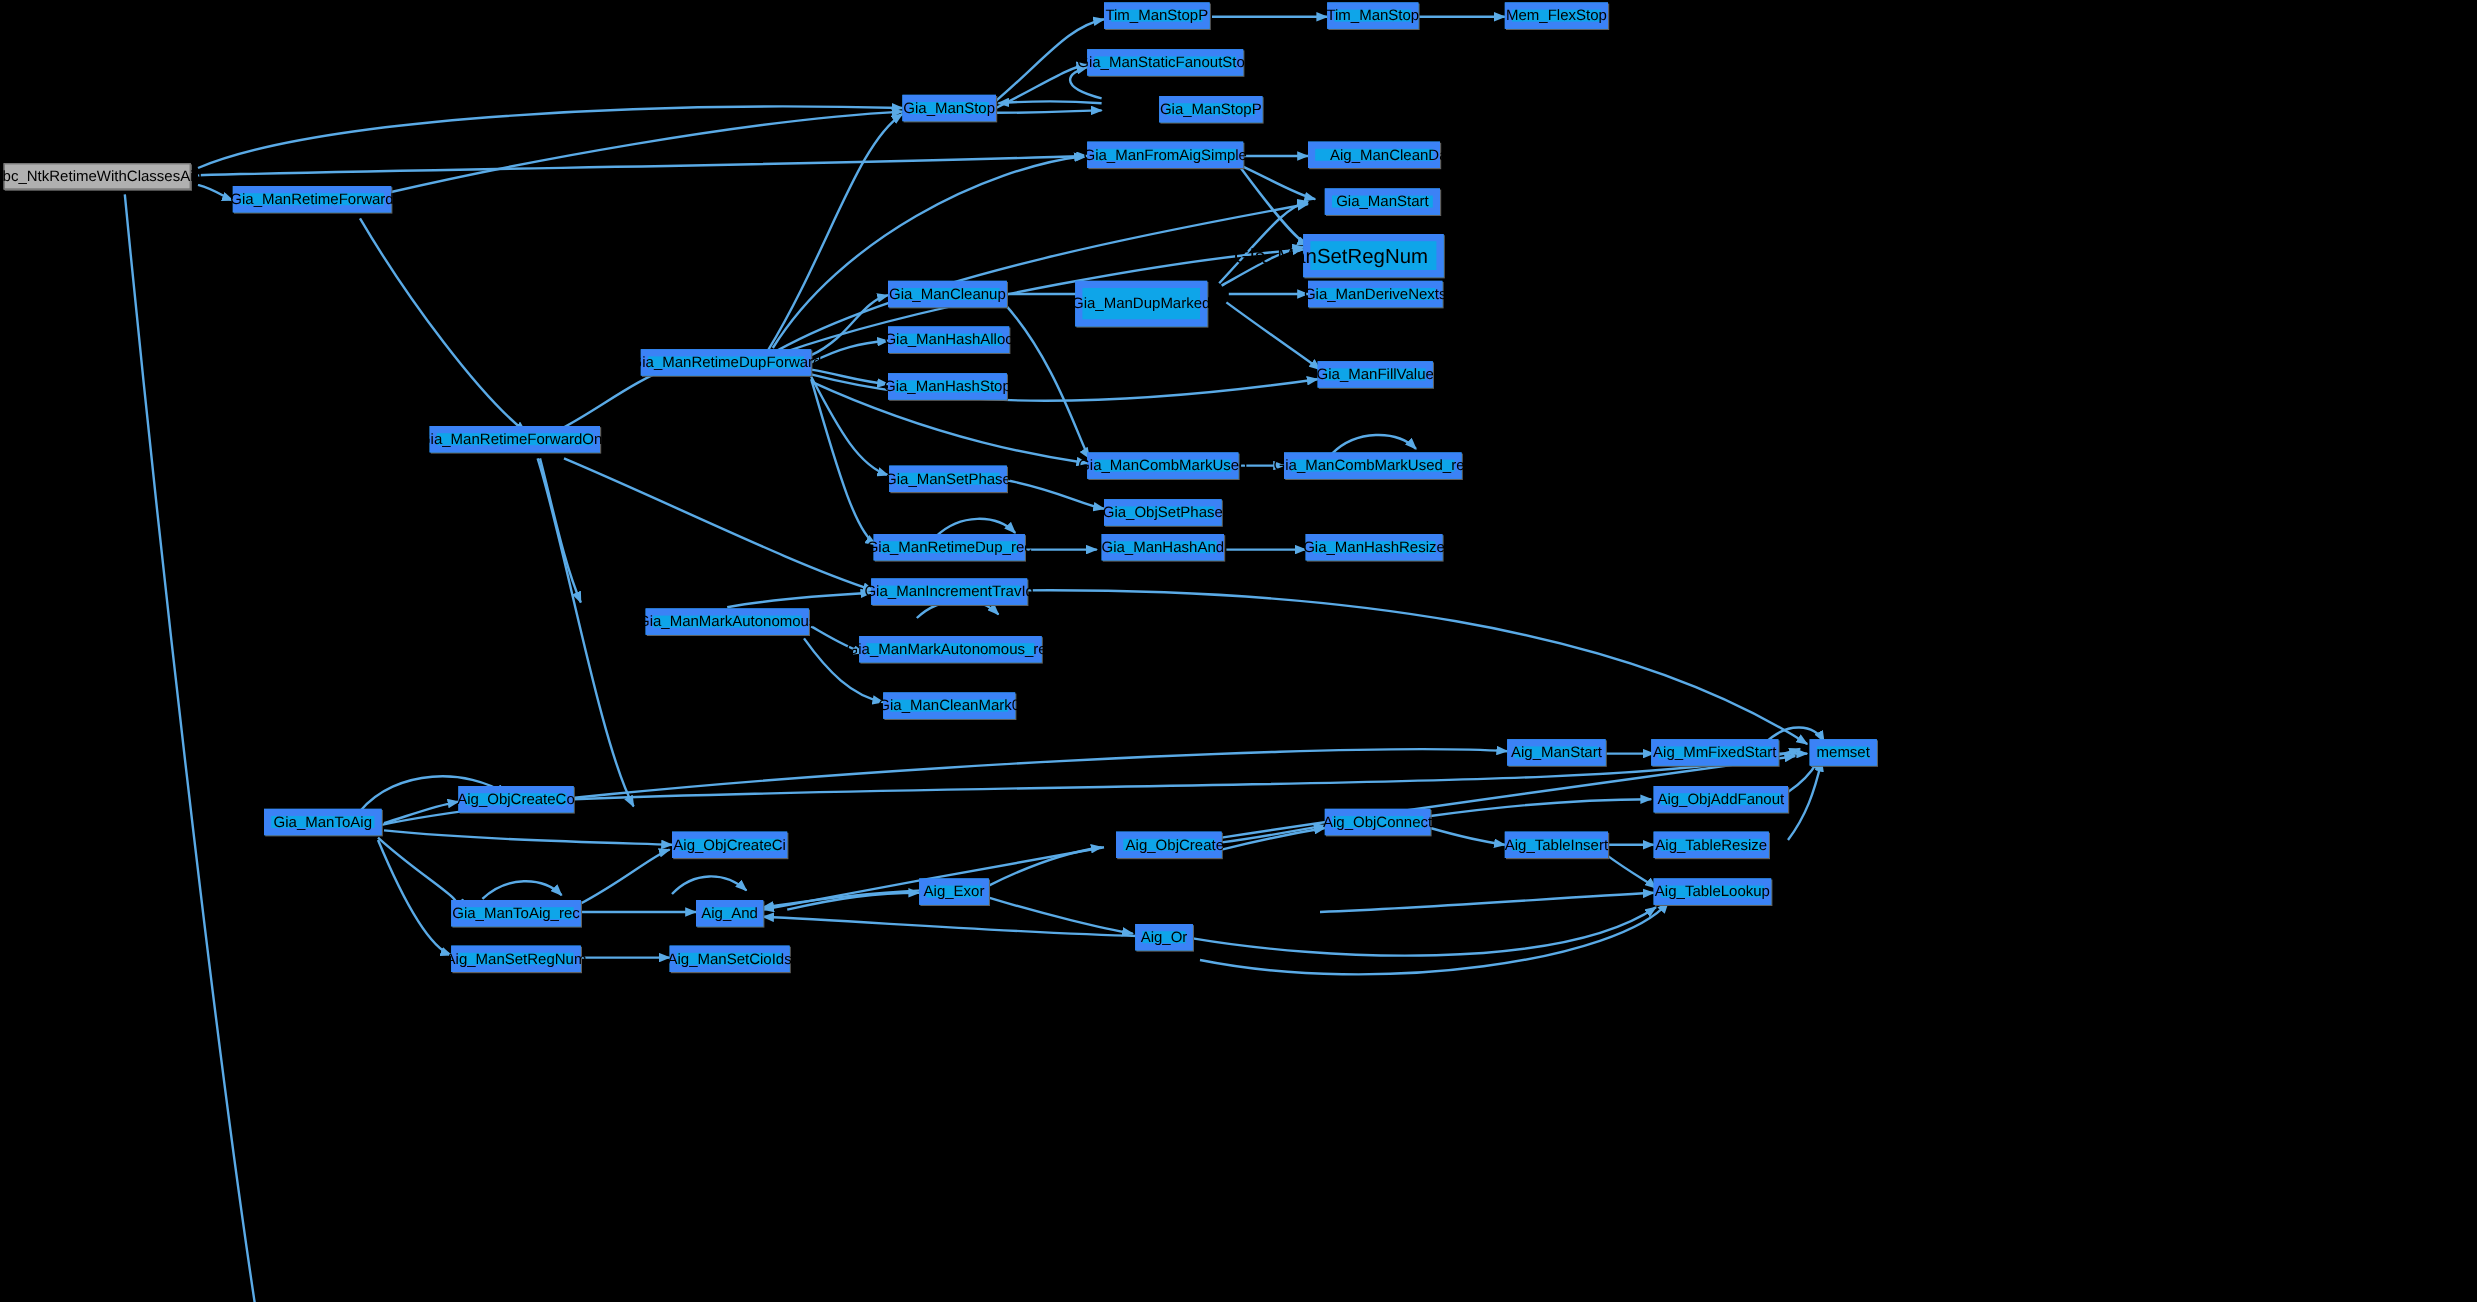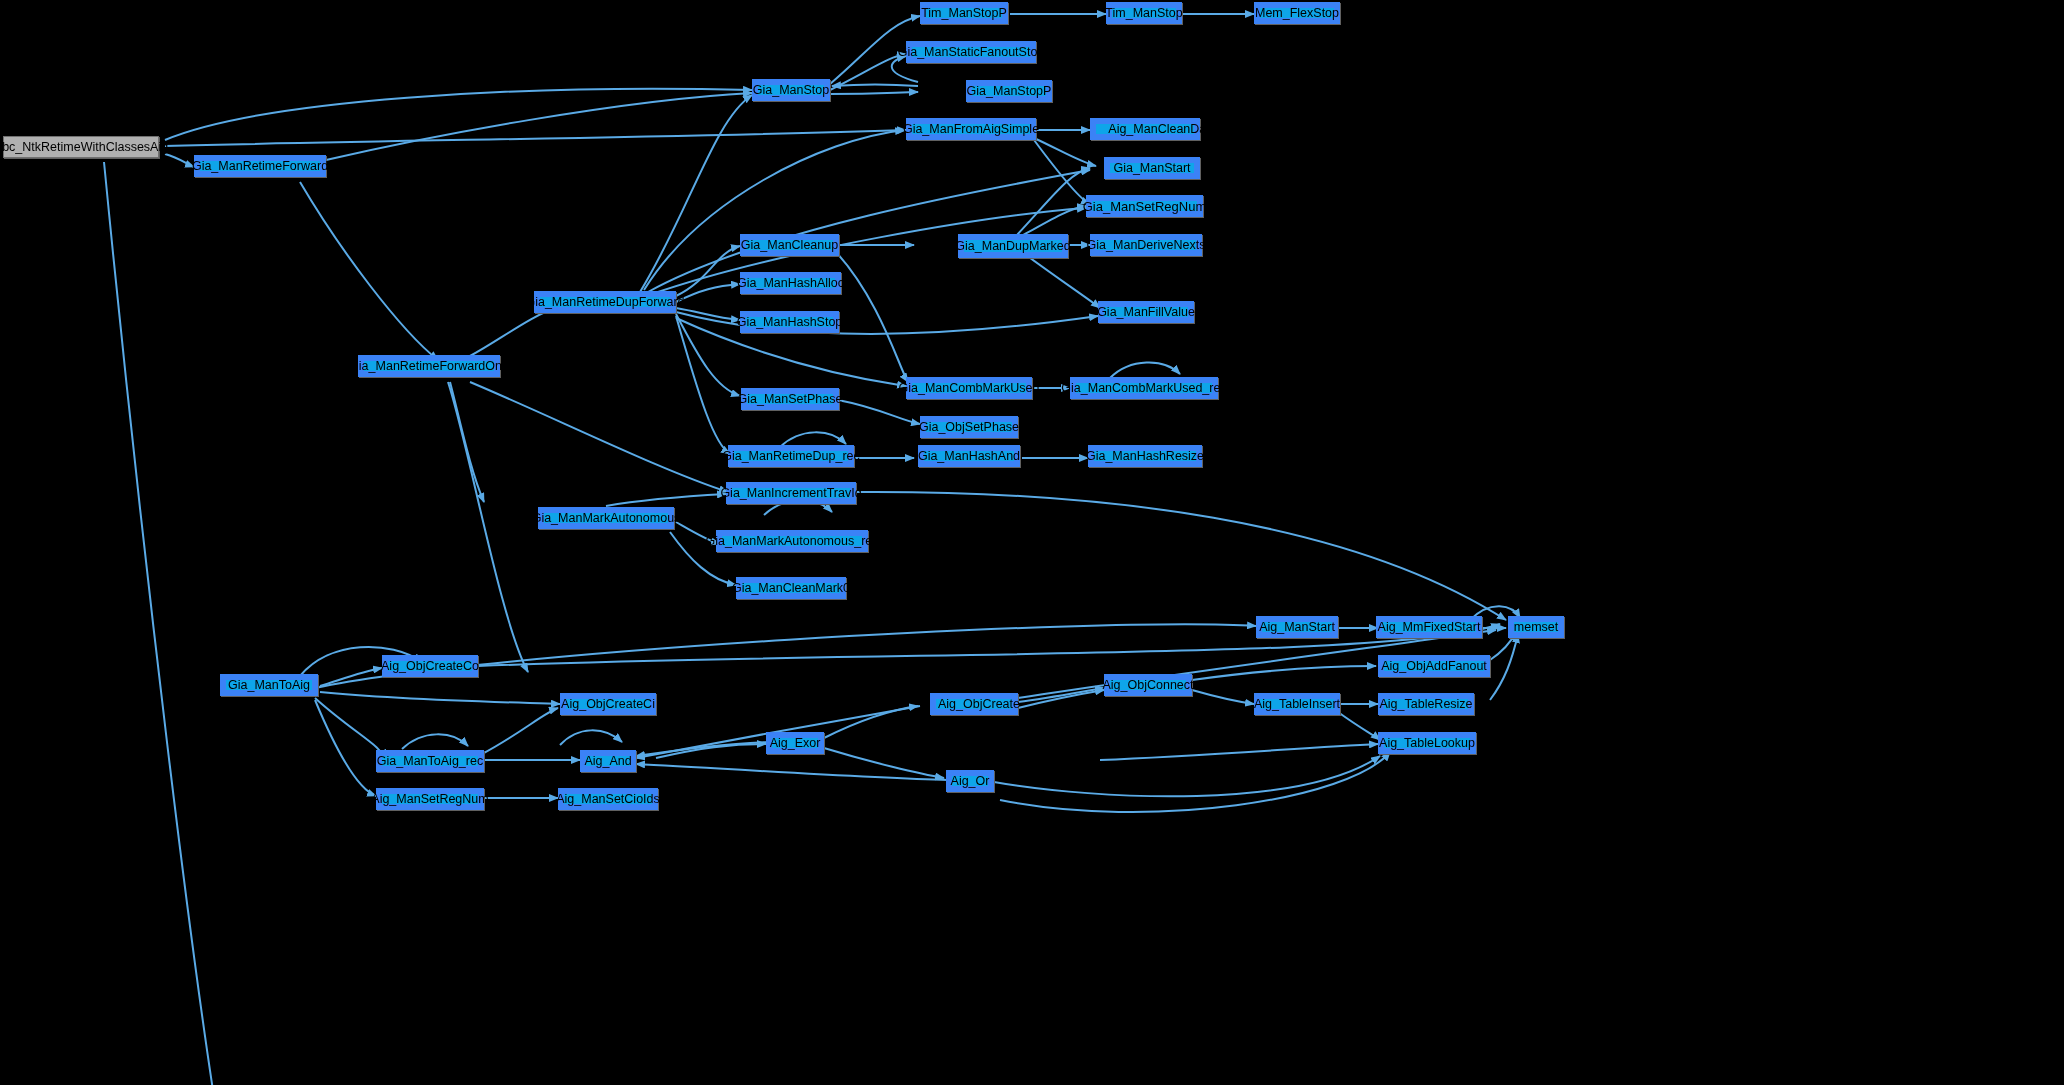--- a/index.html
+++ b/index.html
@@ -195,27 +195,27 @@
     </div>
   <div class="node" style="left:906px; top:118px; width:130px; height:22px; font-size:12.5px;">
       <span>Gia_ManFromAigSimple</span>
     </div>
   <div class="node" style="left:1090px;top:118px; width:110px; height:22px; font-size:12.5px;padding-left:42px;">
       <span>Aig_ManCleanData</span>
     </div>
   <div class="node" style="left:1104px;top:157px; width:96px;  height:22px; font-size:12.5px;">
       <span>Gia_ManStart</span>
     </div>
-  <div class="node" style="left:1086px;top:195px; width:117px; height:22px; font-size:13px;">
+  <div class="node" style="left:1086px;top:195px; width:117px; height:36px; font-size:17px;justify-content:flex-end;">
       <span>Gia_ManSetRegNum</span>
     </div>
   <div class="node" style="left:740px; top:234px; width:99px;  height:22px; font-size:12.5px;">
       <span>Gia_ManCleanup</span>
     </div>
-  <div class="node" style="left:958px; top:234px; width:110px; height:24px; font-size:12.5px;">
+  <div class="node" style="left:896px; top:234px; width:110px; height:38px; font-size:12.5px;">
       <span>Gia_ManDupMarked</span>
     </div>
   <div class="node" style="left:1090px;top:234px; width:112px; height:22px; font-size:12.5px;">
       <span>Gia_ManDeriveNexts</span>
     </div>
   <div class="node" style="left:740px; top:272px; width:101px; height:22px; font-size:12.5px;">
       <span>Gia_ManHashAlloc</span>
     </div>
   <div class="node" style="left:1098px;top:301px; width:96px;  height:22px; font-size:12.5px;">
       <span>Gia_ManFillValue</span>

